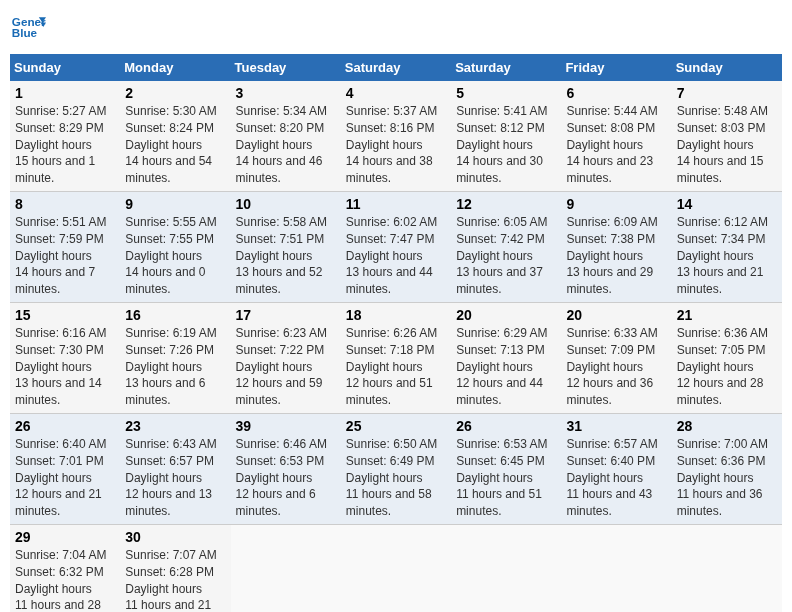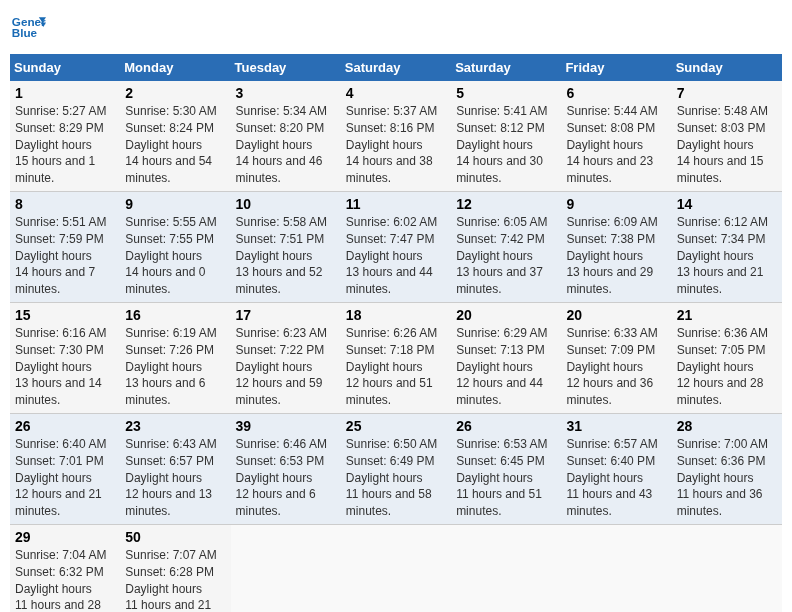--- a/index.html
+++ b/index.html
@@ -230,21 +230,21 @@
         <span class="day-num">28</span>
         <div class="day-info">Sunrise: 7:00 AM<br>Sunset: 6:36 PM<br>Daylight hours<br>11 hours and 36 minutes.</div>
       </td>
       </tr>
       <tr>
         <td>
         <span class="day-num">29</span>
         <div class="day-info">Sunrise: 7:04 AM<br>Sunset: 6:32 PM<br>Daylight hours<br>11 hours and 28 minutes.</div>
       </td>
         <td>
-        <span class="day-num">50</span>
+        <span class="day-num">30</span>
         <div class="day-info">Sunrise: 7:07 AM<br>Sunset: 6:28 PM<br>Daylight hours<br>11 hours and 21 minutes.</div>
       </td>
         <td class="empty-cell"></td>
         <td class="empty-cell"></td>
         <td class="empty-cell"></td>
         <td class="empty-cell"></td>
         <td class="empty-cell"></td>
       </tr>
     </tbody>
 </table>

